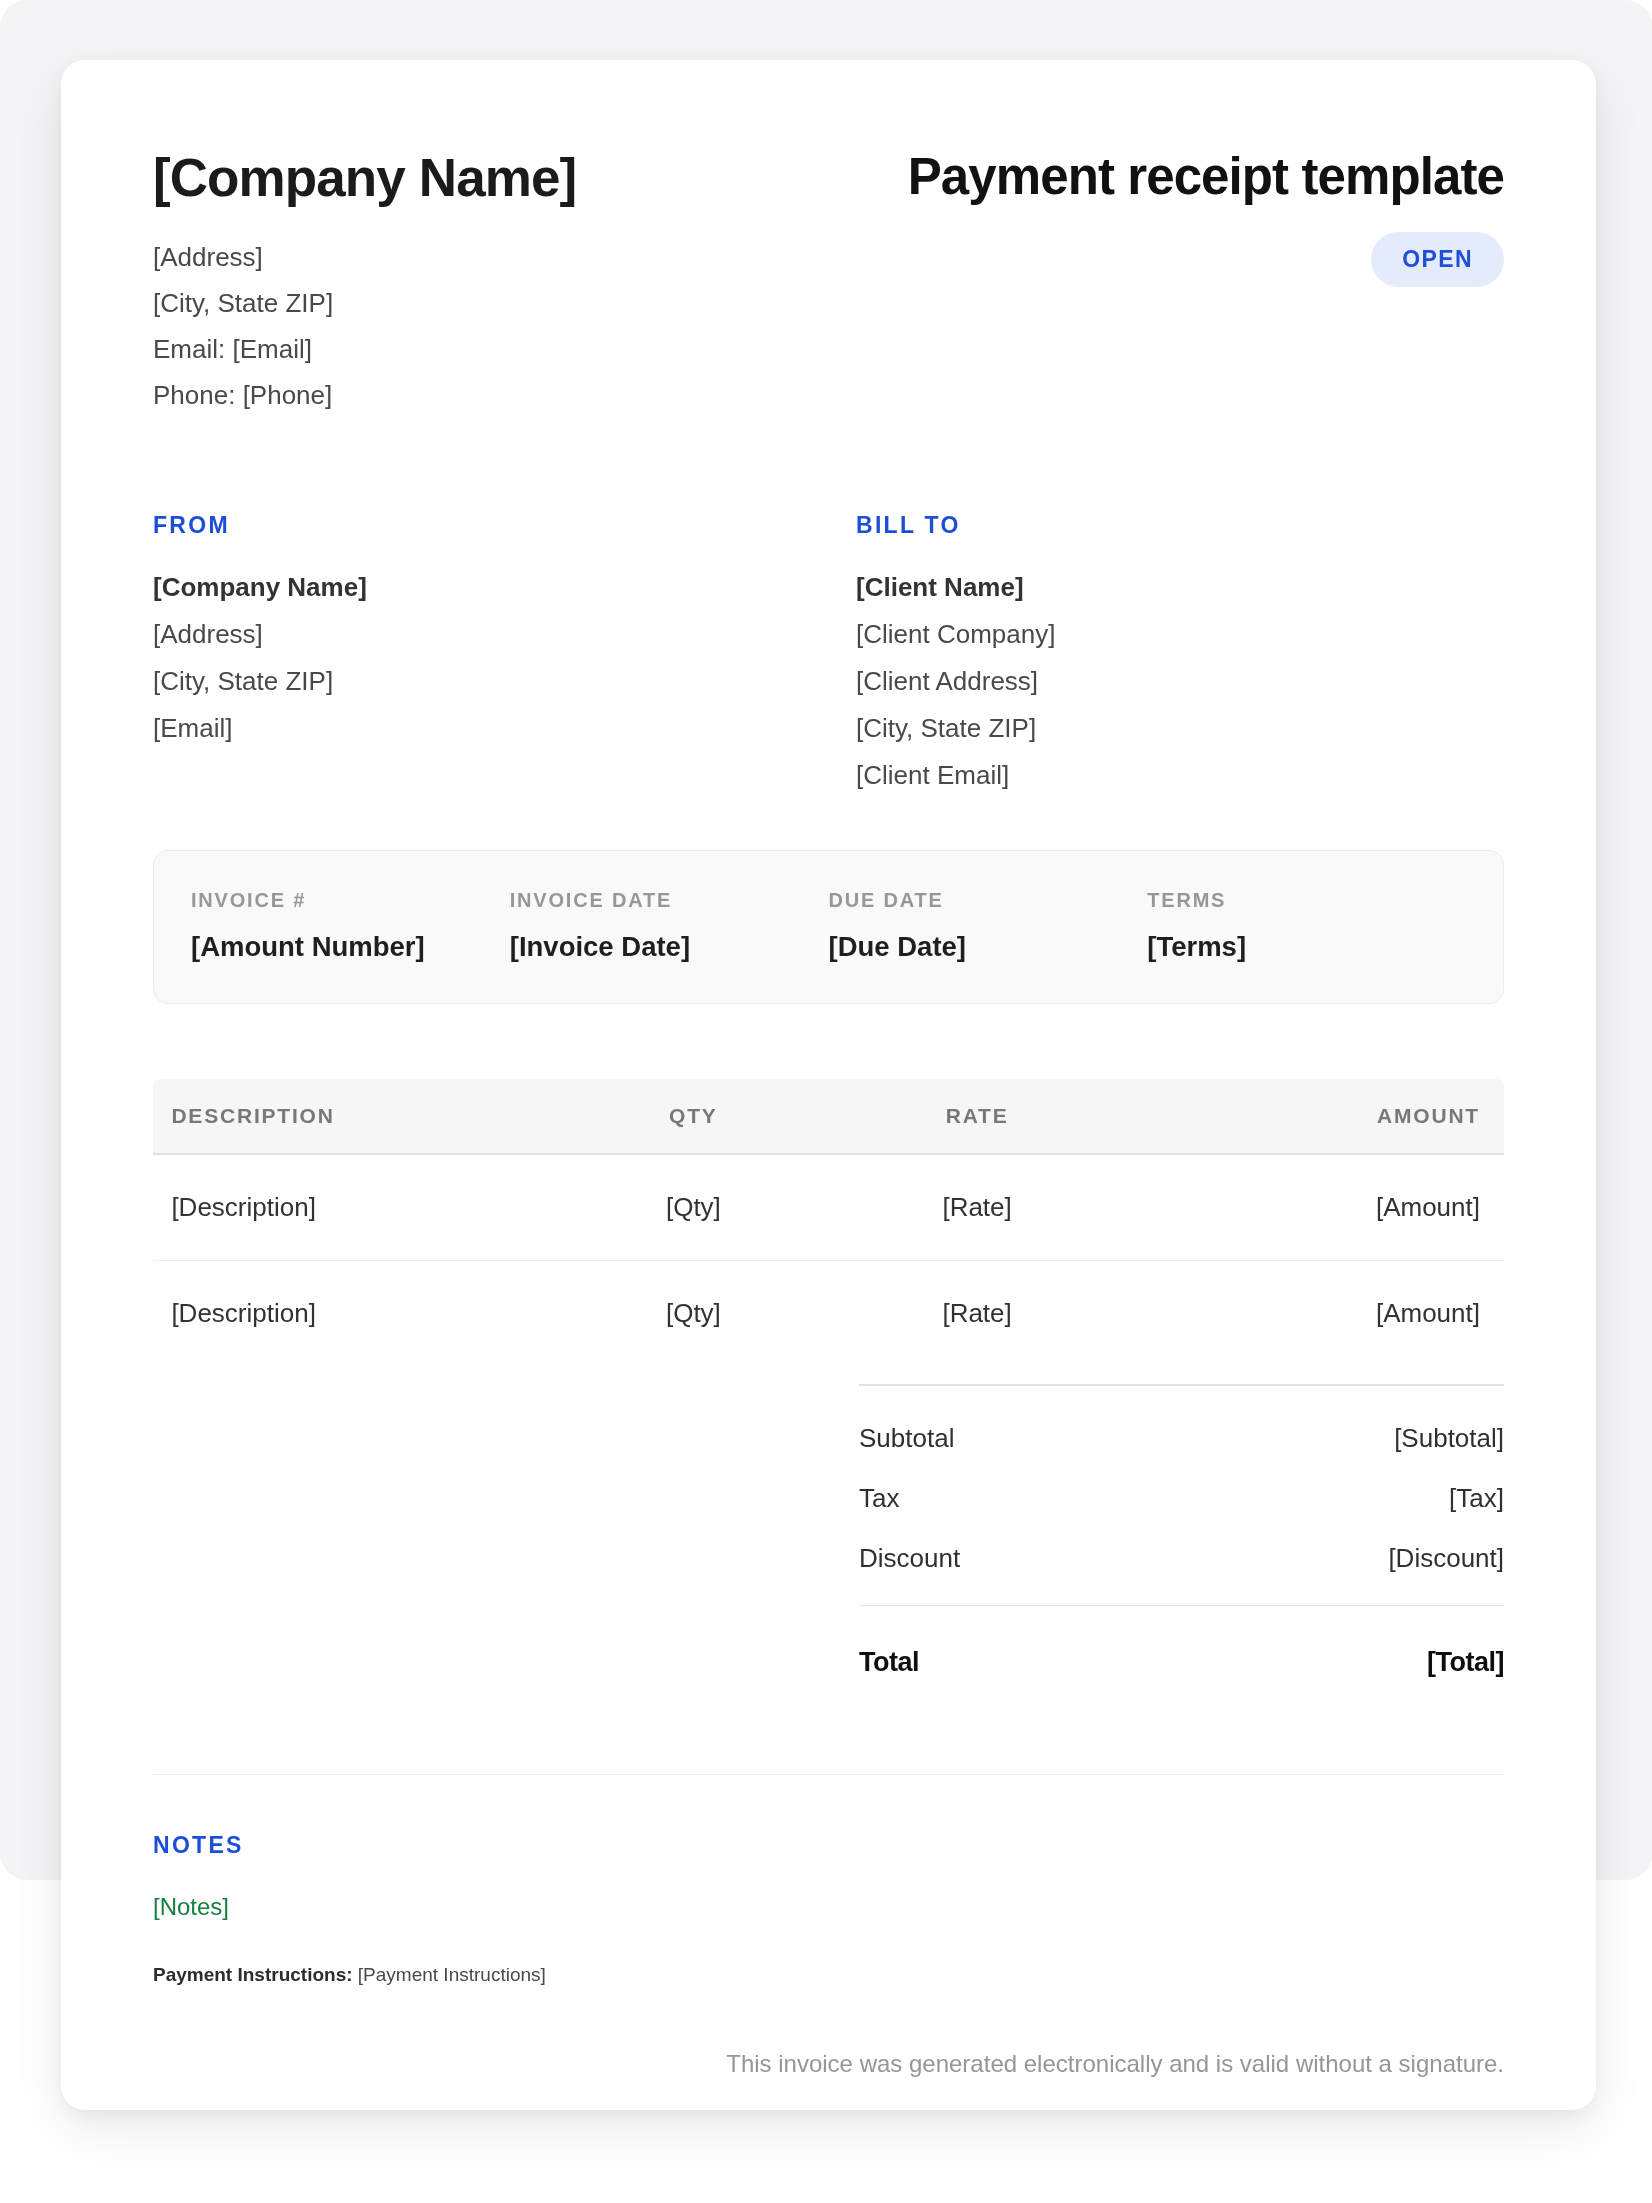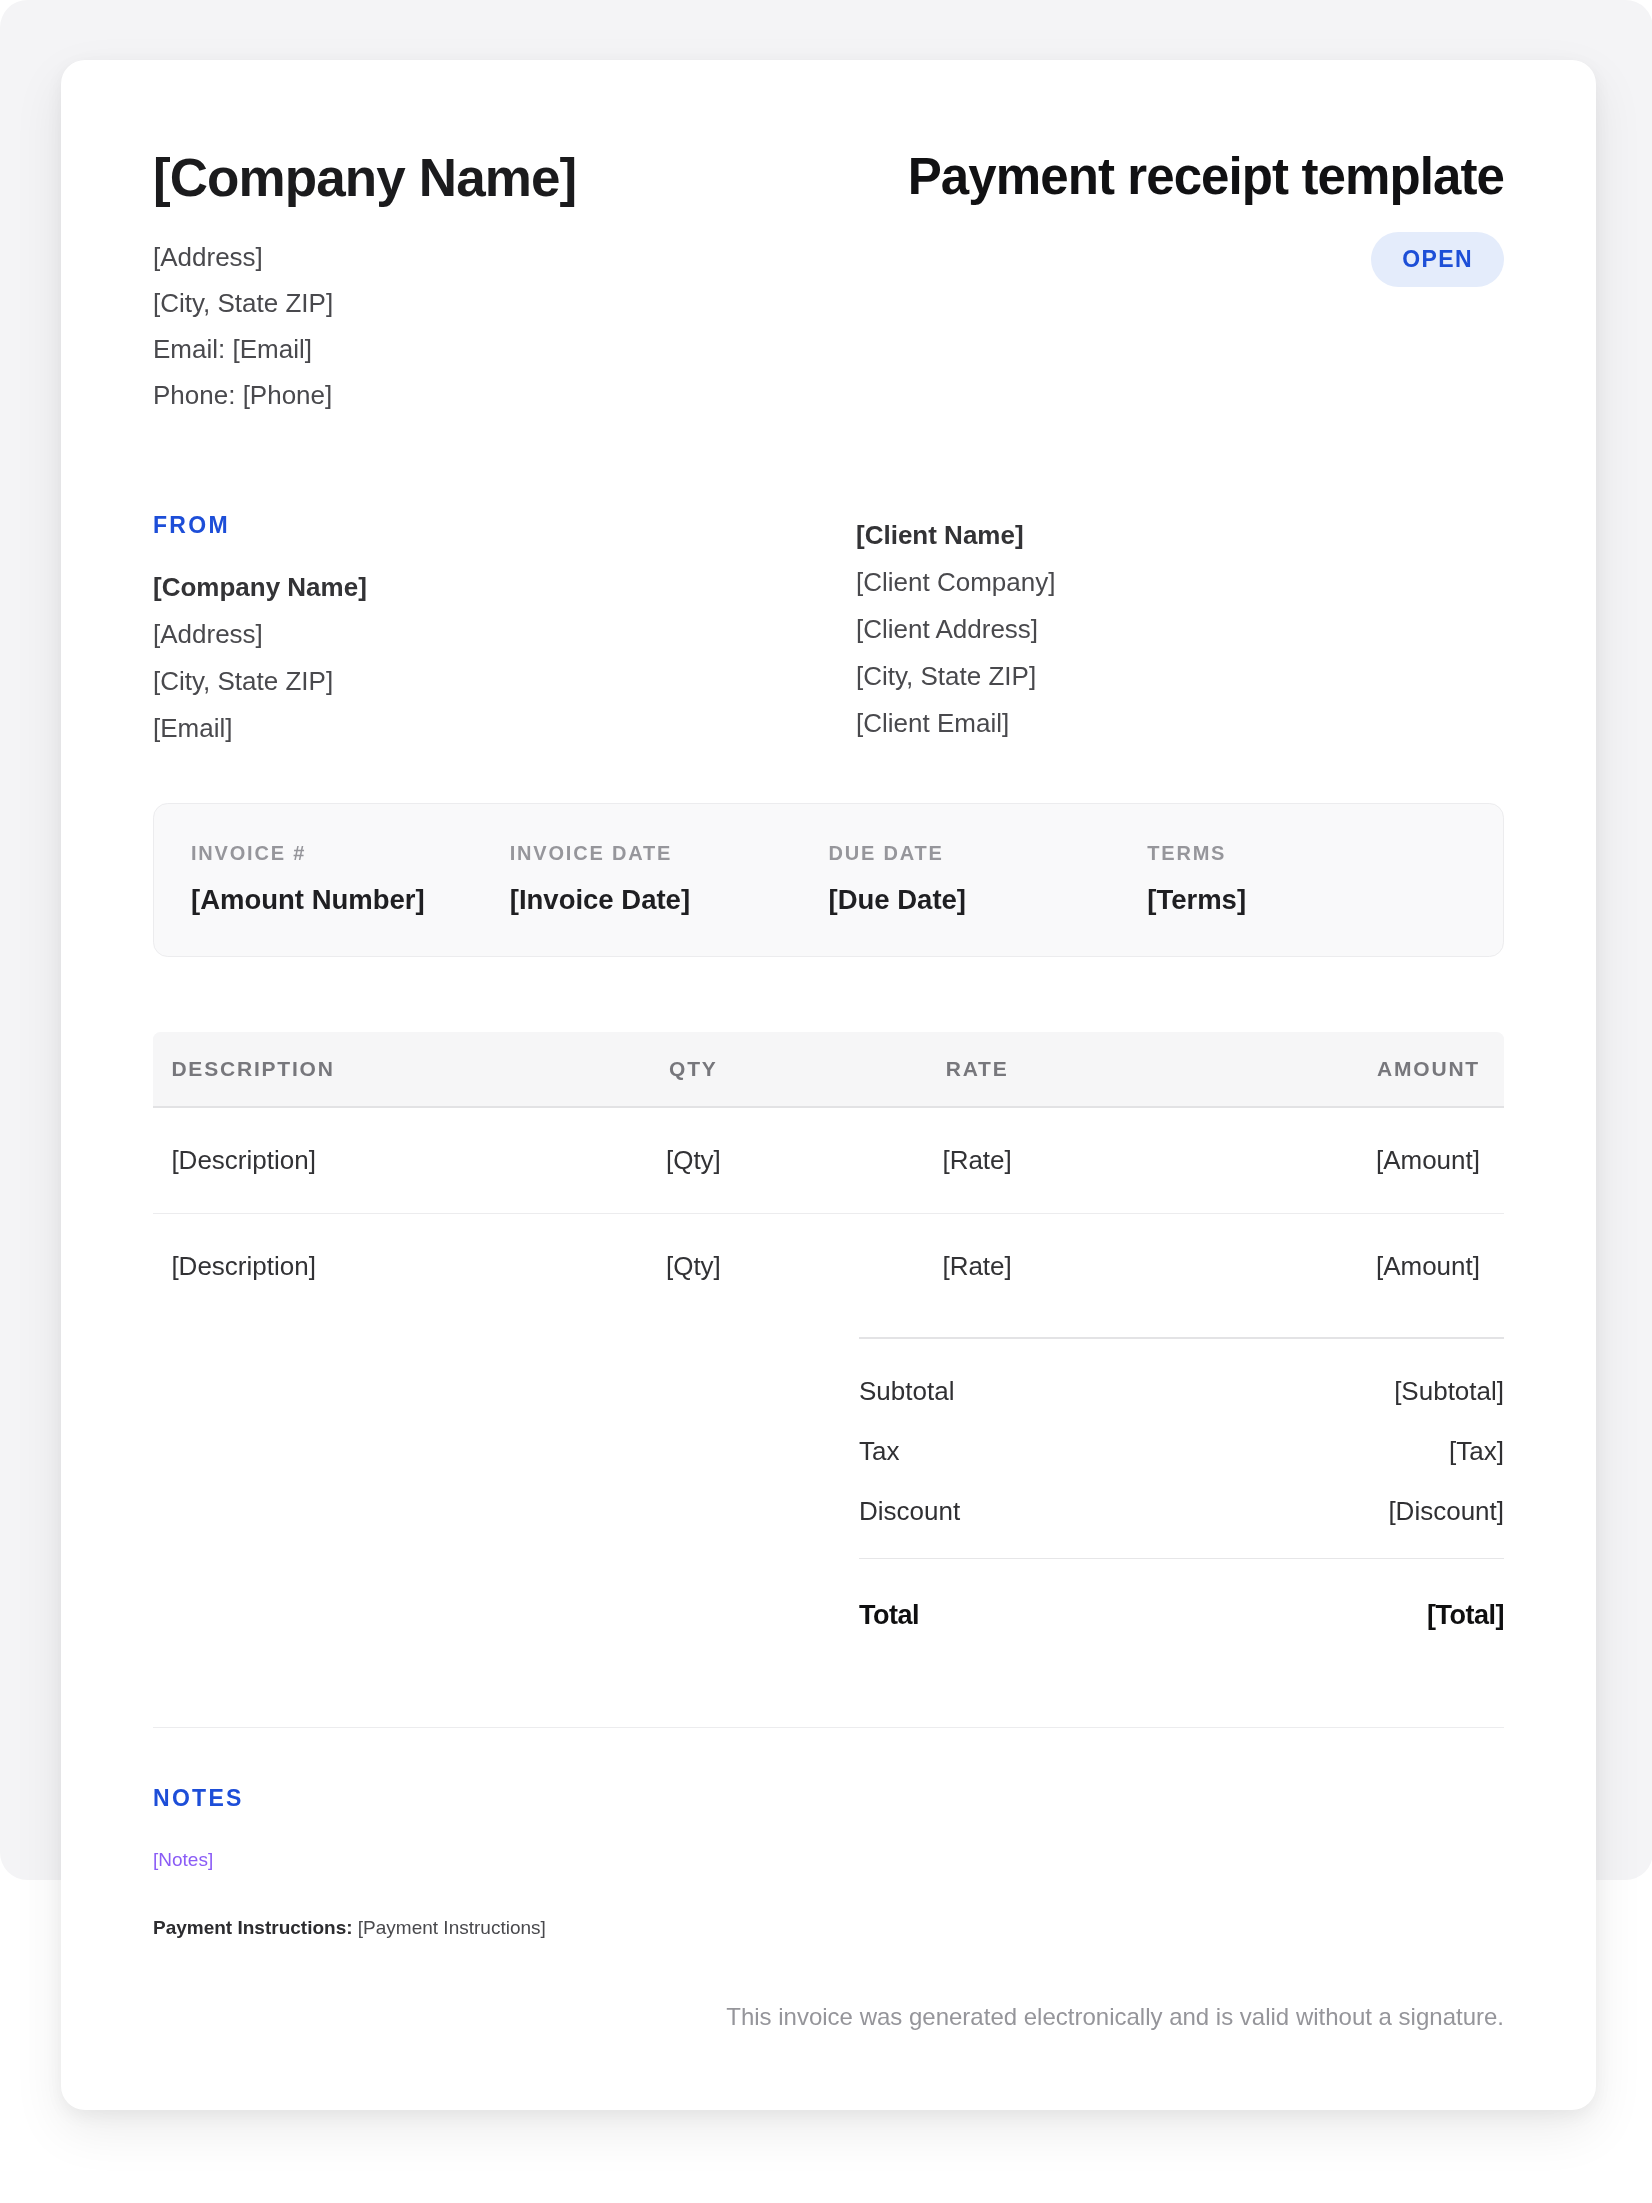--- a/index.html
+++ b/index.html
@@ -97,21 +97,21 @@
     border-top: 1.8px solid #e6e6e8; margin-top: 31px; padding-top: 31px;
     display: flex; justify-content: space-between;
   }
   .grand .g-label, .grand .g-value {
     font-size: 27px; font-weight: bold; color: #0f0f10; letter-spacing: -0.5px; line-height: 50px;
   }
 
   
   .notes-divider { border: none; border-top: 1.8px solid #ececee; margin-top: 87px; }
   .notes { margin-top: 57px; }
-  .notes-body { font-size: 19px; color: #8b5cf6; line-height: 46px; margin-bottom: 22px; }
+  .notes-body { font-size: 24px; color: #15803d; line-height: 46px; margin-bottom: 22px; }
   .payment-line { font-size: 19px; line-height: 46px; }
   .payment-line .pl-label { font-weight: bold; color: #2c2c2f; }
   .payment-line .pl-value { color: #49494d; }
   .footer-note {
     margin-top: 51px; text-align: right;
     font-size: 24px; color: #95959a; line-height: 29px;
   }
 </style>
 </head>
 <body>
@@ -135,20 +135,21 @@
 
     <div class="parties">
       <div>
         <div class="section-label">FROM</div>
         <div class="party-line strong">[Company Name]</div>
         <div class="party-line">[Address]</div>
         <div class="party-line">[City, State ZIP]</div>
         <div class="party-line">[Email]</div>
       </div>
       <div>
+        <div class="section-label">BILL TO</div>
         <div class="party-line strong">[Client Name]</div>
         <div class="party-line">[Client Company]</div>
         <div class="party-line">[Client Address]</div>
         <div class="party-line">[City, State ZIP]</div>
         <div class="party-line">[Client Email]</div>
       </div>
     </div>
 
     <div class="meta-box">
       <div>

